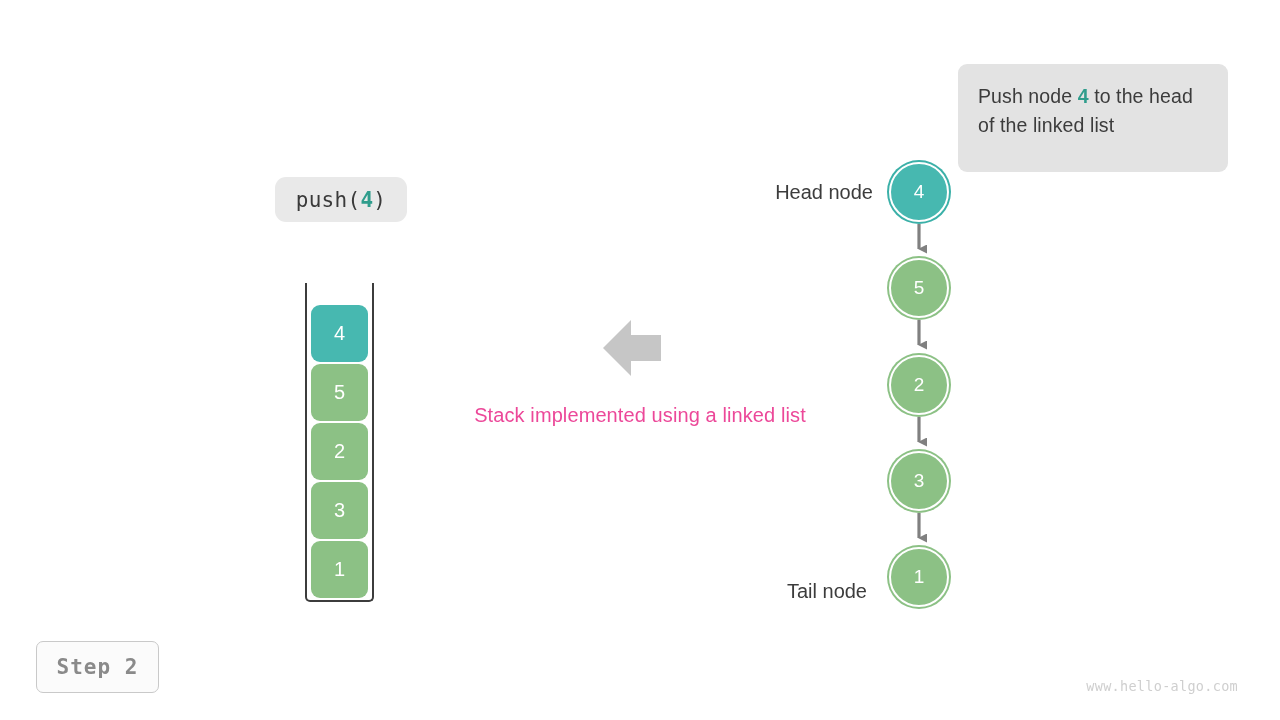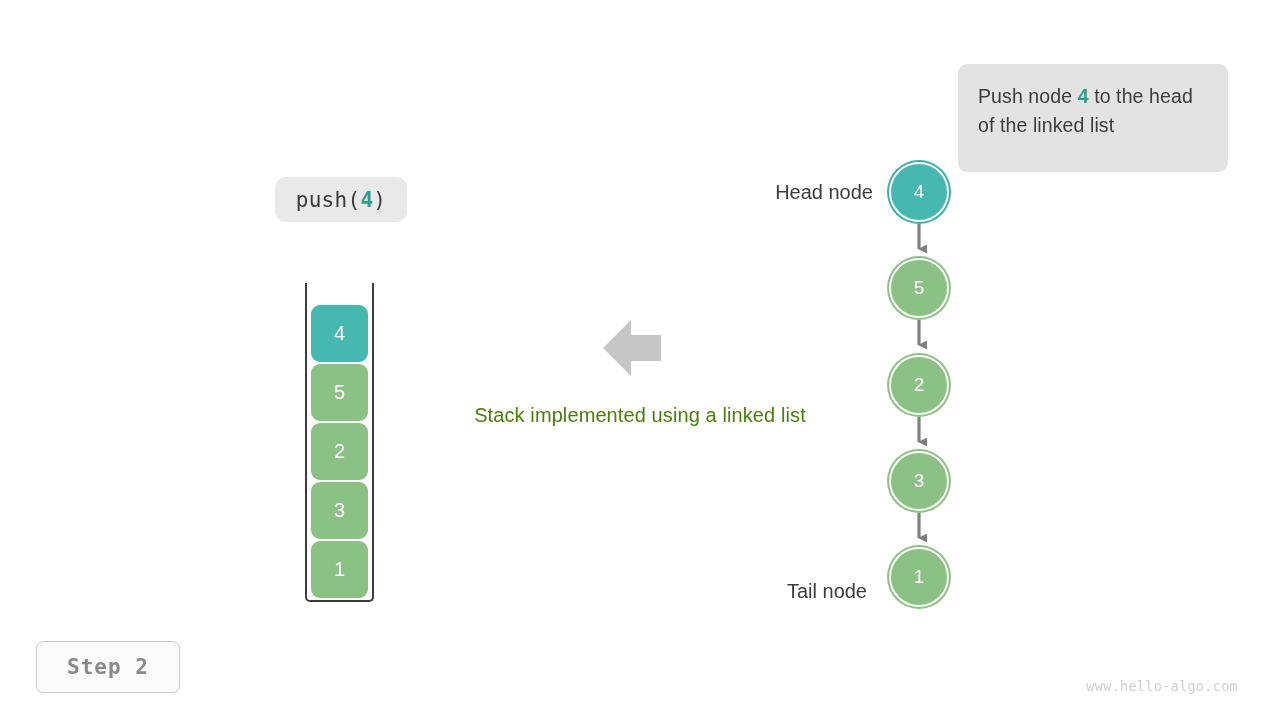--- a/index.html
+++ b/index.html
@@ -104,21 +104,21 @@
     width: 58px;
     height: 56px;
   }
   #caption {
     position: absolute;
     left: 441px;
     top: 404px;
     width: 398px;
     text-align: center;
     font-size: 20px;
-    color: #4d7c0f;
+    color: #ec4899;
     letter-spacing: .1px;
   }
 
   
   #linked-list { position: absolute; left: 0; top: 0; width: 1280px; height: 720px; }
   .ll-node {
     position: absolute;
     width: 60px;
     height: 60px;
     border-radius: 50%;
@@ -150,21 +150,21 @@
     text-align: right;
   }
   #label-head { left: 657px; top: 181px; width: 216px; }
   #label-tail { left: 667px; top: 580px; width: 200px; }
 
   
   #step-badge {
     position: absolute;
     left: 36px;
     top: 641px;
-    width: 144px;
+    width: 123px;
     height: 52px;
     box-sizing: border-box;
     background: #fbfbfb;
     border: 1.5px solid #c9c9c9;
     border-radius: 7px;
     display: flex;
     align-items: center;
     justify-content: center;
     font-family: "DejaVu Sans Mono", "Liberation Mono", monospace;
     font-size: 21px;

